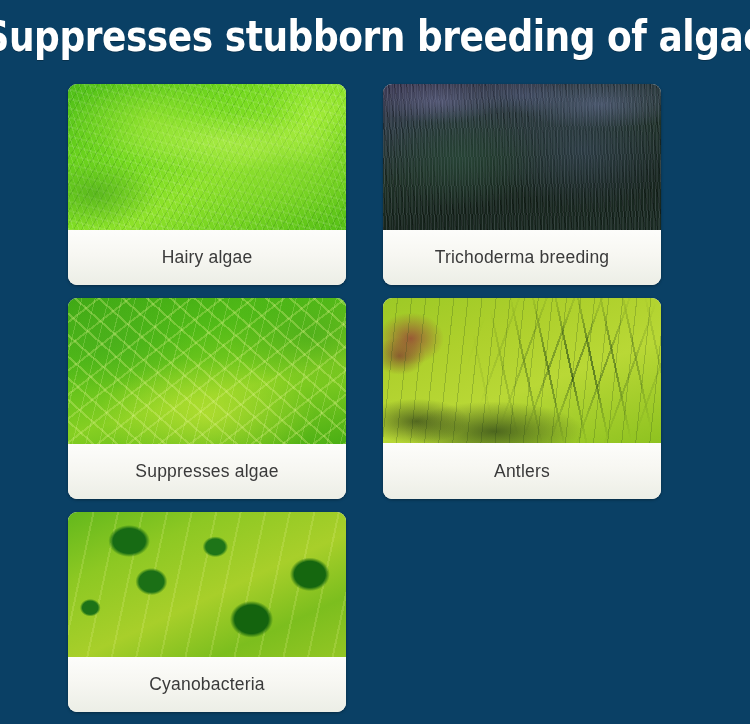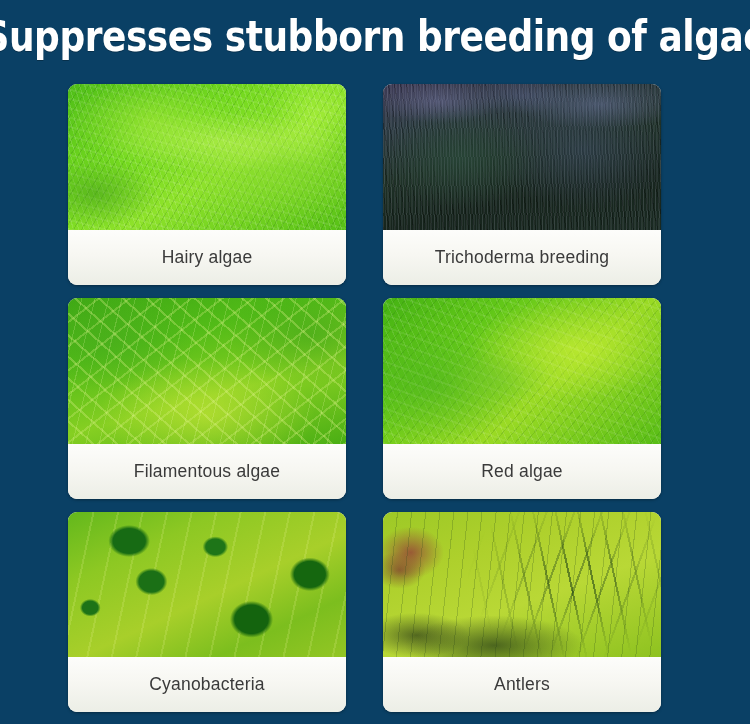--- a/index.html
+++ b/index.html
@@ -224,38 +224,32 @@
       <div class="card-photo">
         <div class="tex tex-dark"></div>
       </div>
       <div class="card-label">Trichoderma breeding</div>
     </div>
 
     <div class="card row2">
       <div class="card-photo">
         <div class="tex tex-fila"></div>
       </div>
-      <div class="card-label">Filamentous algae</div>
-    </div>
-
-    <div class="card row2">
-      <div class="card-photo">
-        <div class="tex tex-red"></div>
-      </div>
-      <div class="card-label">Red algae</div>
-    </div>
+      <div class="card-label">Suppresses algae</div>
+    </div>
+
 
     <div class="card row3">
       <div class="card-photo">
+        <div class="tex tex-antler"></div>
+      </div>
+      <div class="card-label">Antlers</div>
+    </div>
+
+    <div class="card row3">
+      <div class="card-photo">
         <div class="tex tex-cyano"></div>
       </div>
       <div class="card-label">Cyanobacteria</div>
-    </div>
-
-    <div class="card row3">
-      <div class="card-photo">
-        <div class="tex tex-antler"></div>
-      </div>
-      <div class="card-label">Antlers</div>
     </div>
 
   </div>
 </div>
 
 </body></html>

